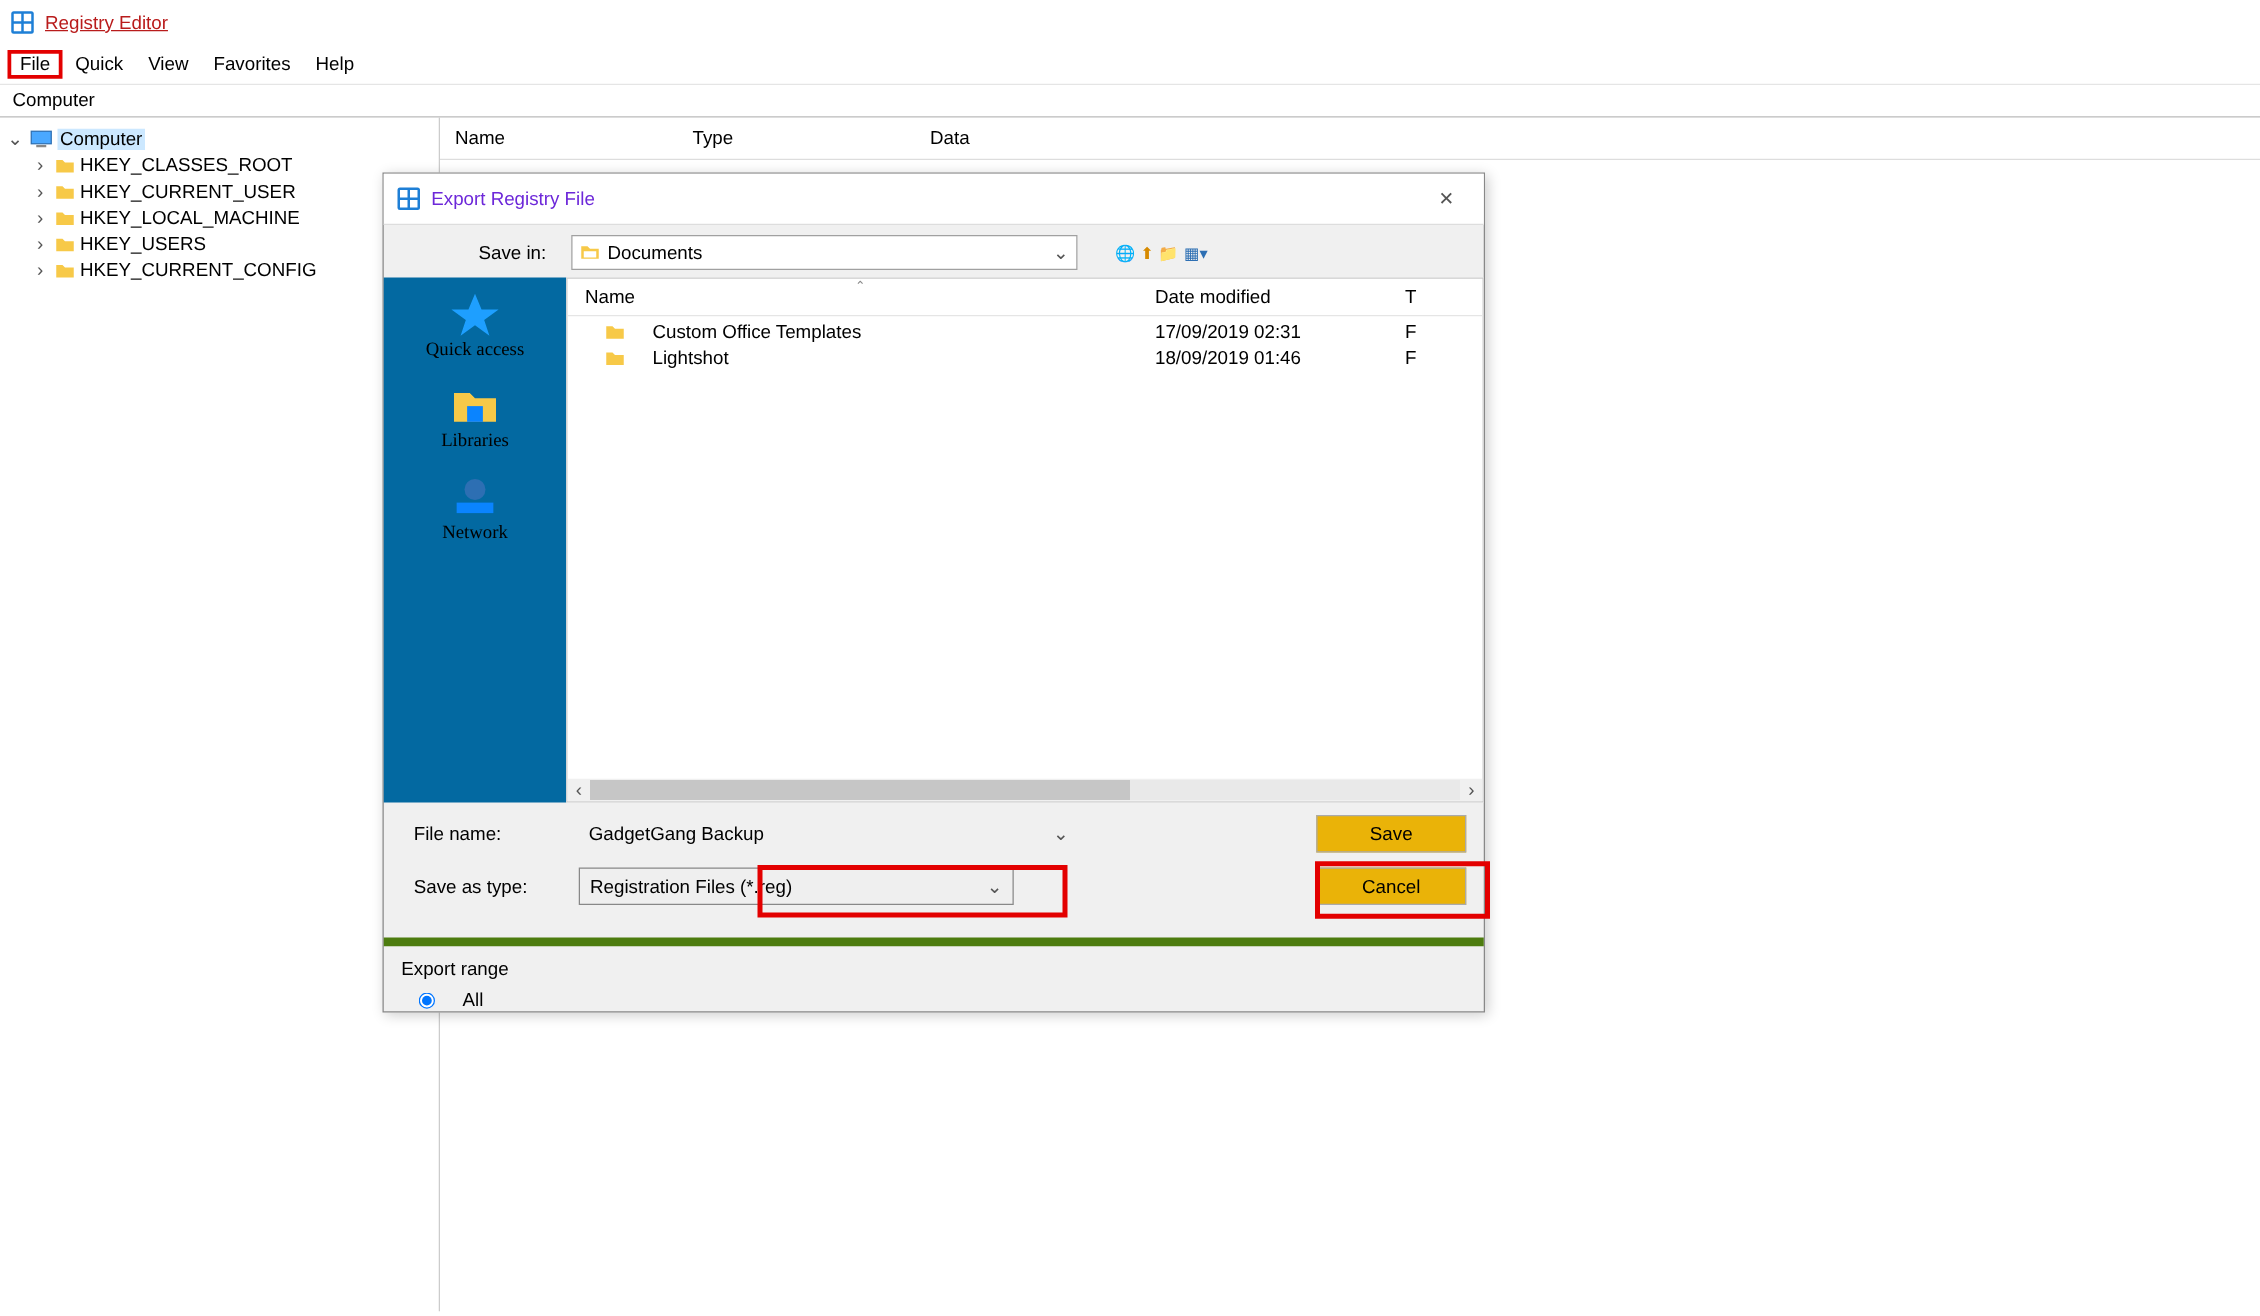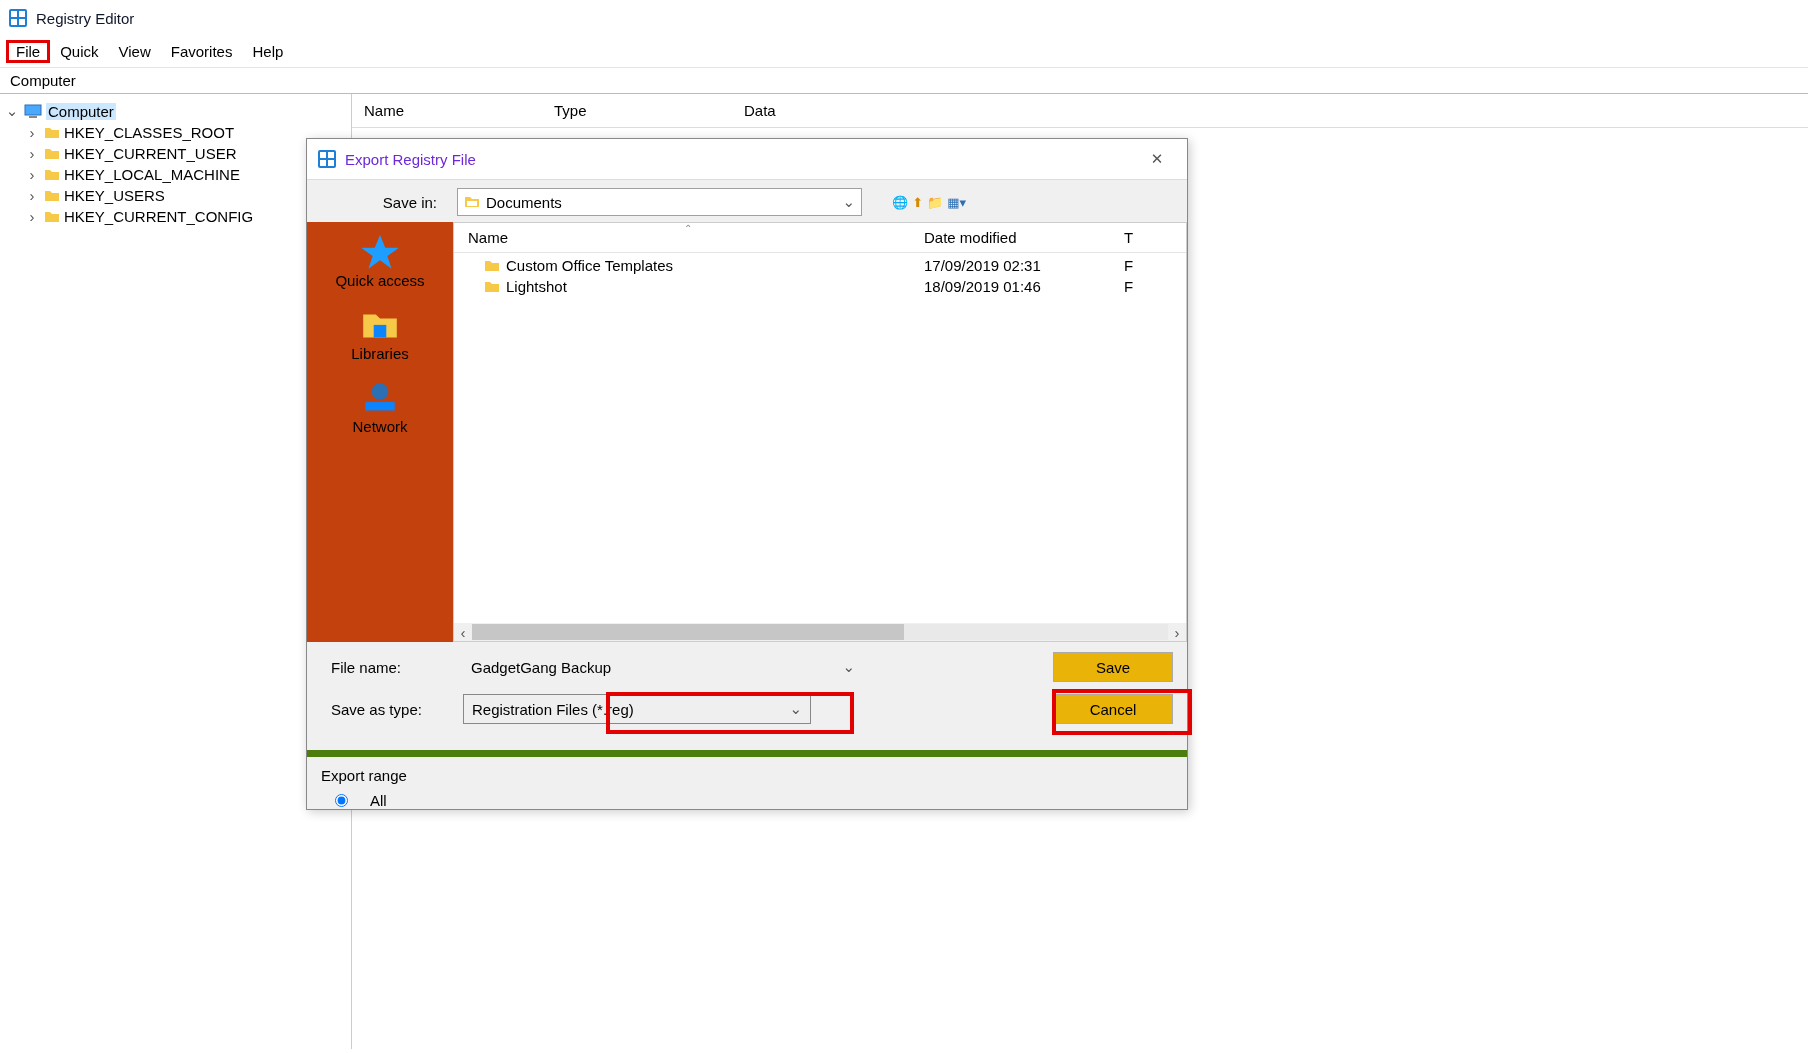--- a/index.html
+++ b/index.html
@@ -16,21 +16,21 @@
 
   
   .titlebar {
     display: flex;
     align-items: center;
     gap: 8px;
     padding: 4px 8px;
     height: 36px;
     background: #fff;
   }
-  .titlebar .app-title { color:#0f172a; }
+  .titlebar .app-title { color:#b91c1c;text-decoration:underline; }
   .regedit-icon {
     width: 20px; height: 20px;
     display: inline-block;
   }
 
   .menubar {
     display: flex;
     align-items: center;
     padding: 2px 6px;
     height: 32px;
@@ -140,22 +140,23 @@
     display:flex; gap:4px; align-items:center; margin-left:20px;
     font-size: 13px;
   }
 
   .dialog-body {
     display:flex;
     height: 420px;
   }
   .places {
     width: 146px;
-    background:#c2410c;
+    background:#0369a1;
     padding: 6px 0;
+    font-family: Liberation Serif, serif;
   }
   .place {
     display:flex; flex-direction:column; align-items:center;
     padding: 6px 0 12px 0;
     gap:4px;
   }
   .place-icon { width: 42px; height: 34px; display:flex; align-items:center; justify-content:center;}
 
   .filelist {
     flex:1;
@@ -170,21 +171,21 @@
     border-bottom: 1px solid #e5e5e5;
     padding: 6px 0;
     position:relative;
   }
   .filelist-header .fh-name { width: 470px; padding-left: 14px;}
   .filelist-header .fh-date { width: 200px; }
   .filelist-header .fh-type { flex:1; }
   .filelist-header .sort-caret { position:absolute; left: 230px; top:0; color:#888; font-size:10px;}
   .filelist-rows { padding: 2px 0;}
   .filelist-row { display:flex; padding: 2px 0;}
-  .filelist-row .cell-name { width:470px; padding-left:30px; display:flex; align-items:center; gap:6px;}
+  .filelist-row .cell-name { width:470px; padding-left:30px; display:flex; align-items:center; gap:22px;}
   .filelist-row .cell-date { width:200px;}
   .filelist-row .cell-type { flex:1;}
 
   .hscroll {
     position:absolute; bottom:0; left:0; right:0;
     height:18px;
     background:#f0f0f0;
     display:flex;
     align-items:center;
   }

